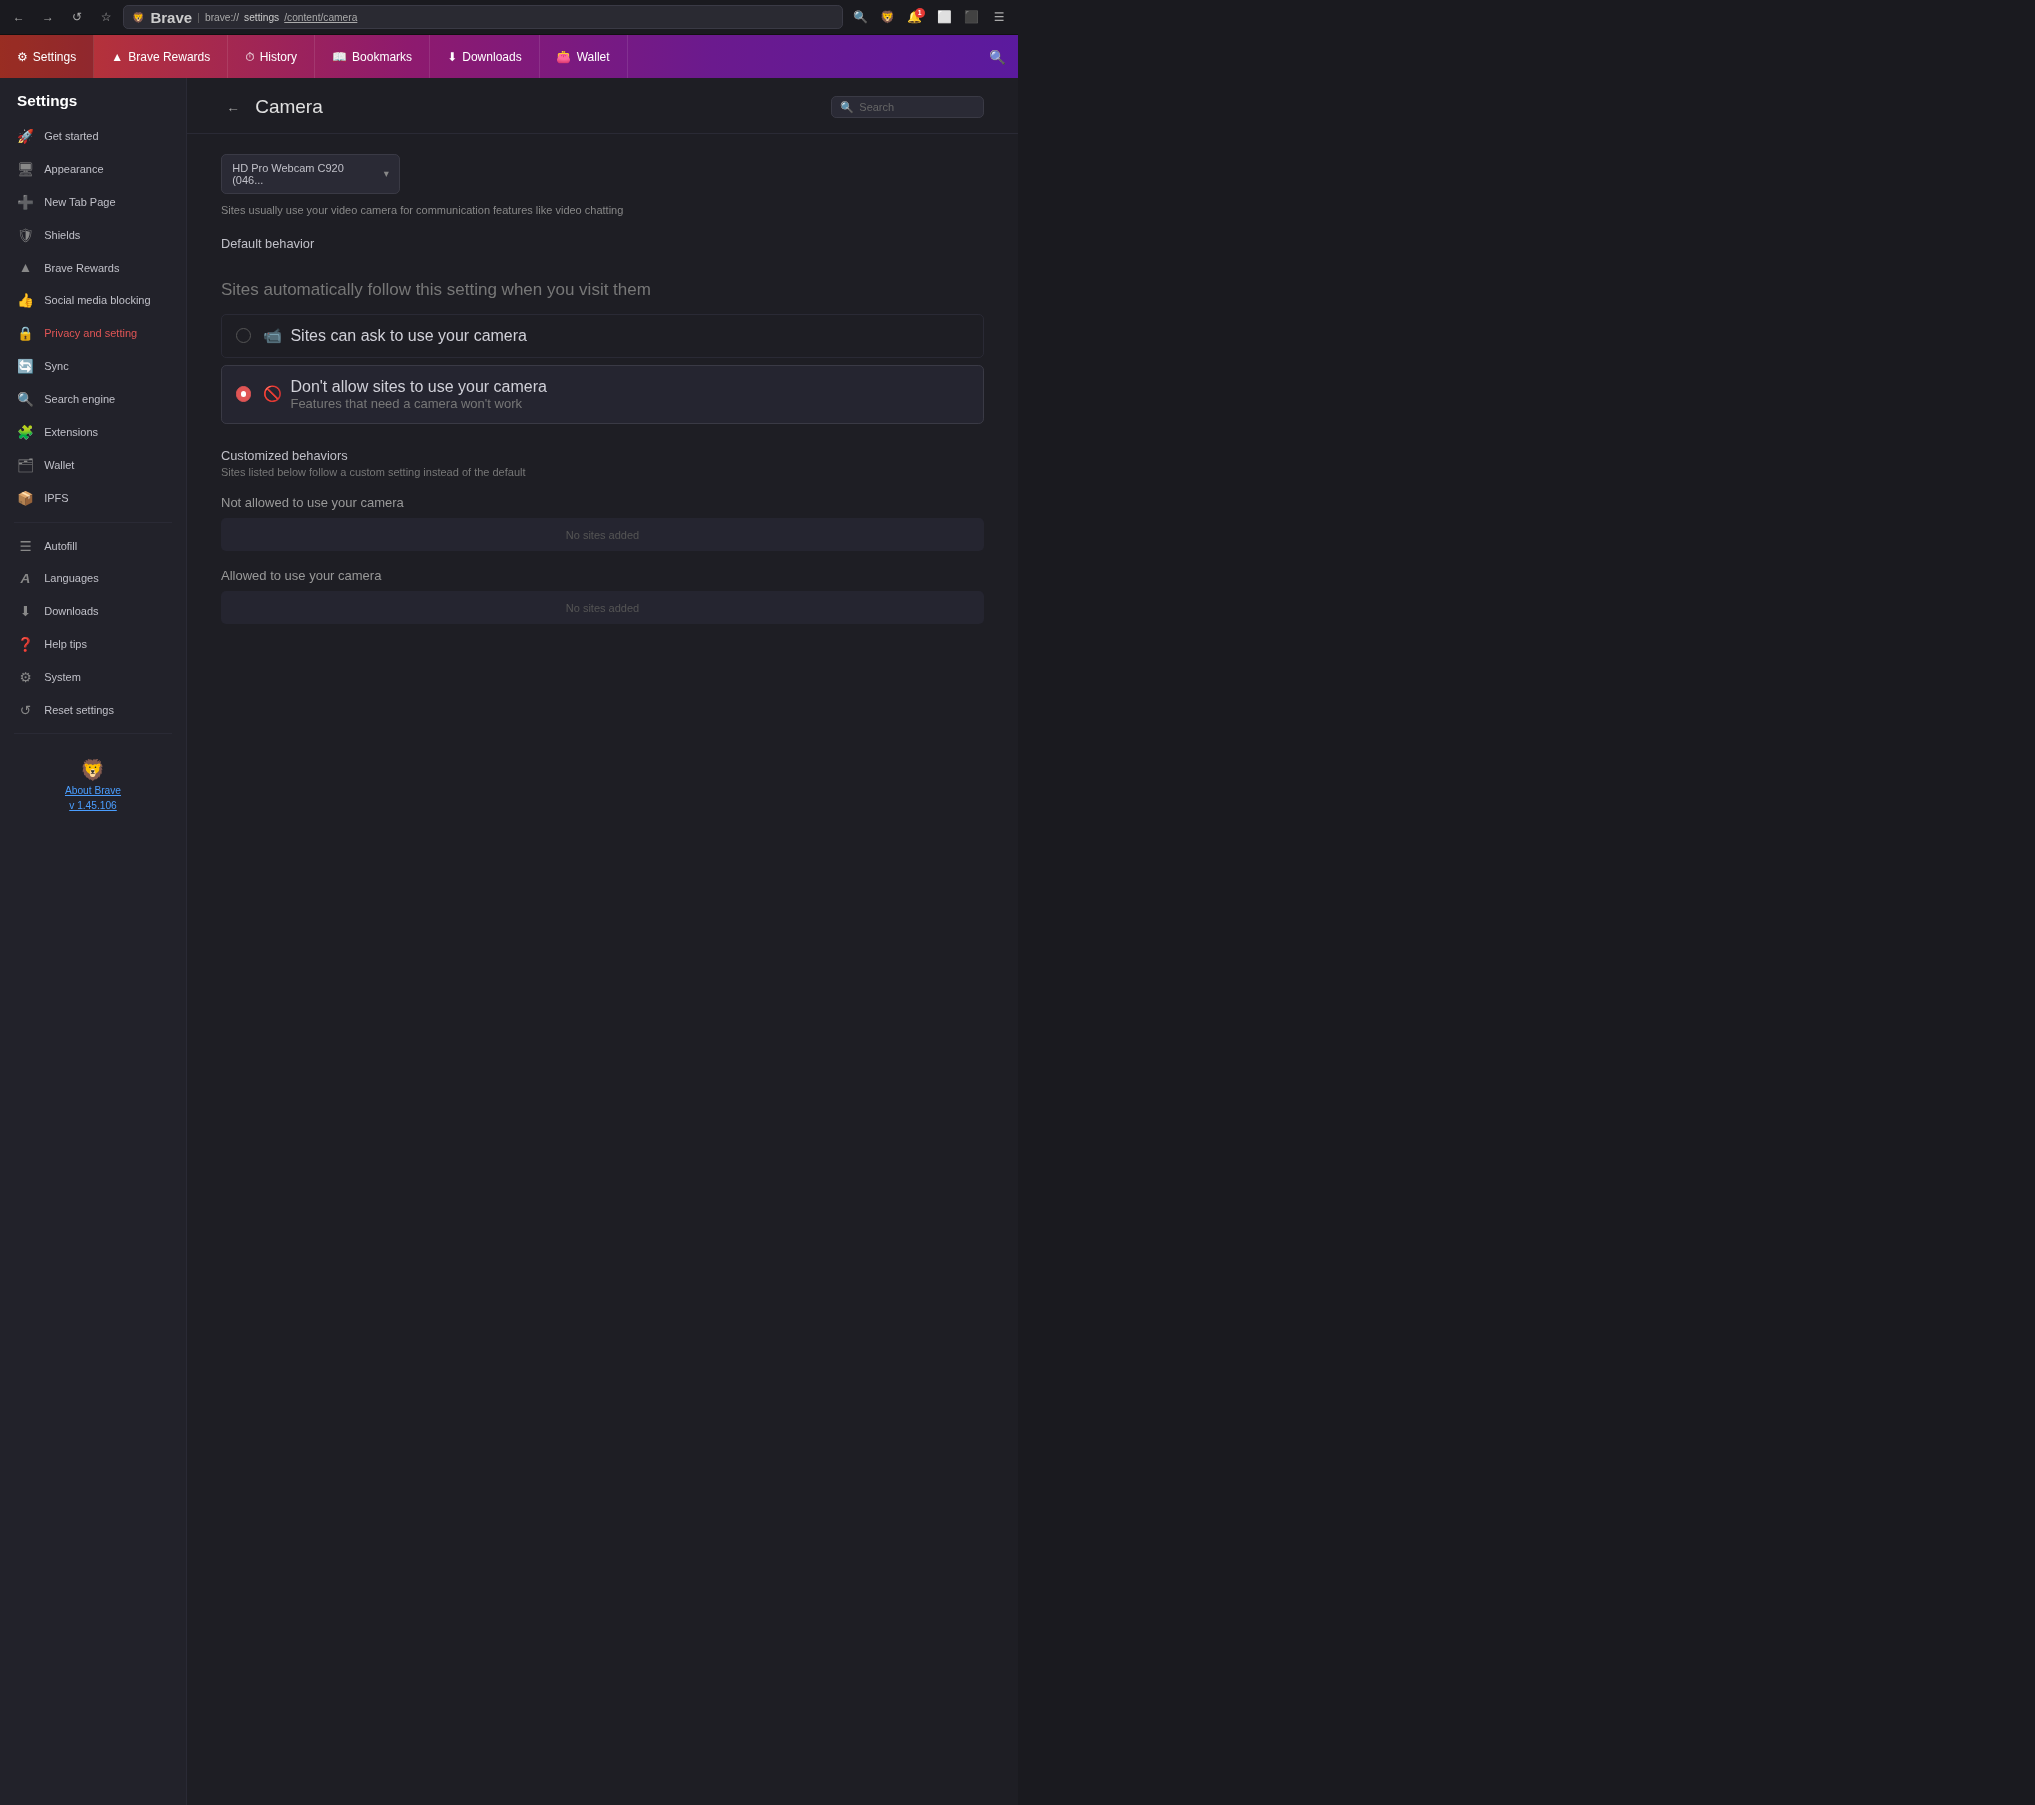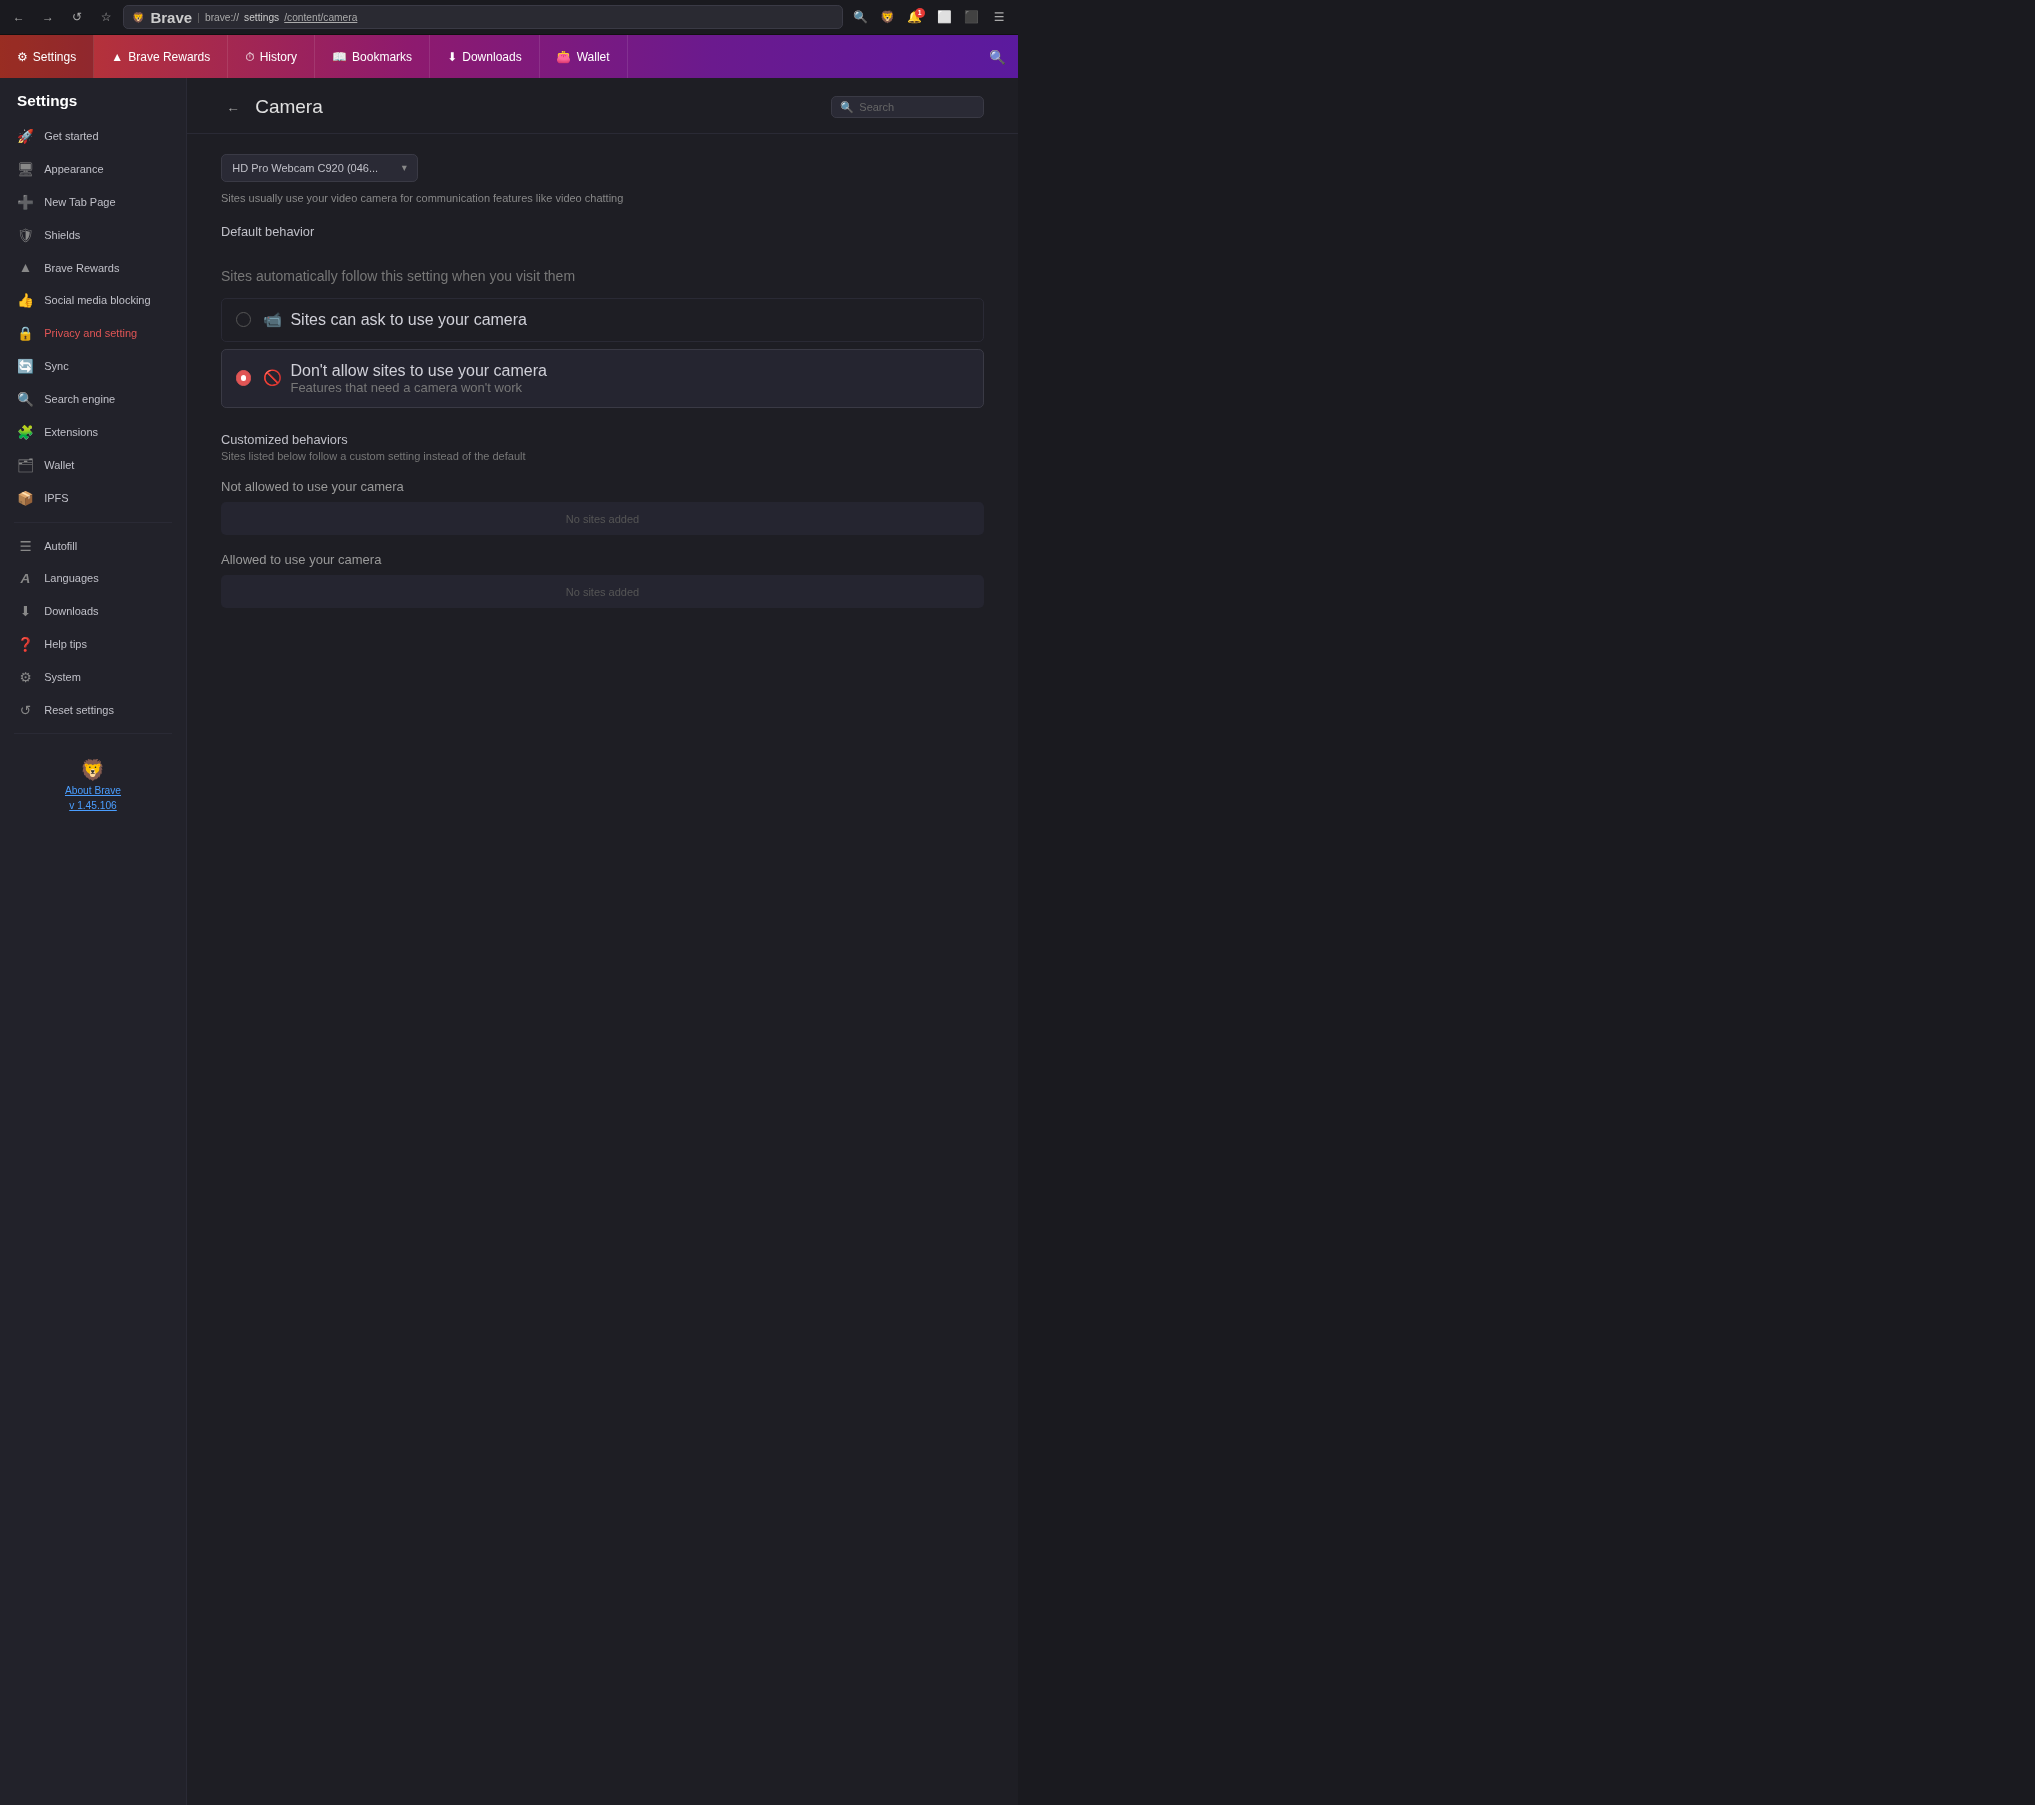--- a/index.html
+++ b/index.html
@@ -313,21 +313,21 @@
 
     
     .camera-dropdown {
       display: flex;
       align-items: center;
       background: #2a2a35;
       border: 0.9px solid #3a3a45;
       border-radius: 5.1px;
       padding: 6.8px 10.2px;
       gap: 6.8px;
-      width: 197px;
+      width: 179px;
       cursor: pointer;
       margin-bottom: 10.2px;
     }
     .camera-dropdown-text {
       font-size: 11px;
       color: #c0c0c8;
       flex: 1;
     }
     .camera-dropdown-arrow {
       color: #888;
@@ -341,21 +341,21 @@
     }
 
     
     .section-heading {
       font-size: 12.8px;
       font-weight: 500;
       color: #c0c0c8;
       margin-bottom: 3.4px;
     }
     .section-subtext {
-      font-size: 14px;
+      font-size: 17px;
       color: #777;
       margin-bottom: 13.6px;
       margin-top: 29px;
     }
 
     
     .radio-option {
       display: flex;
       align-items: center;
       gap: 12px;

